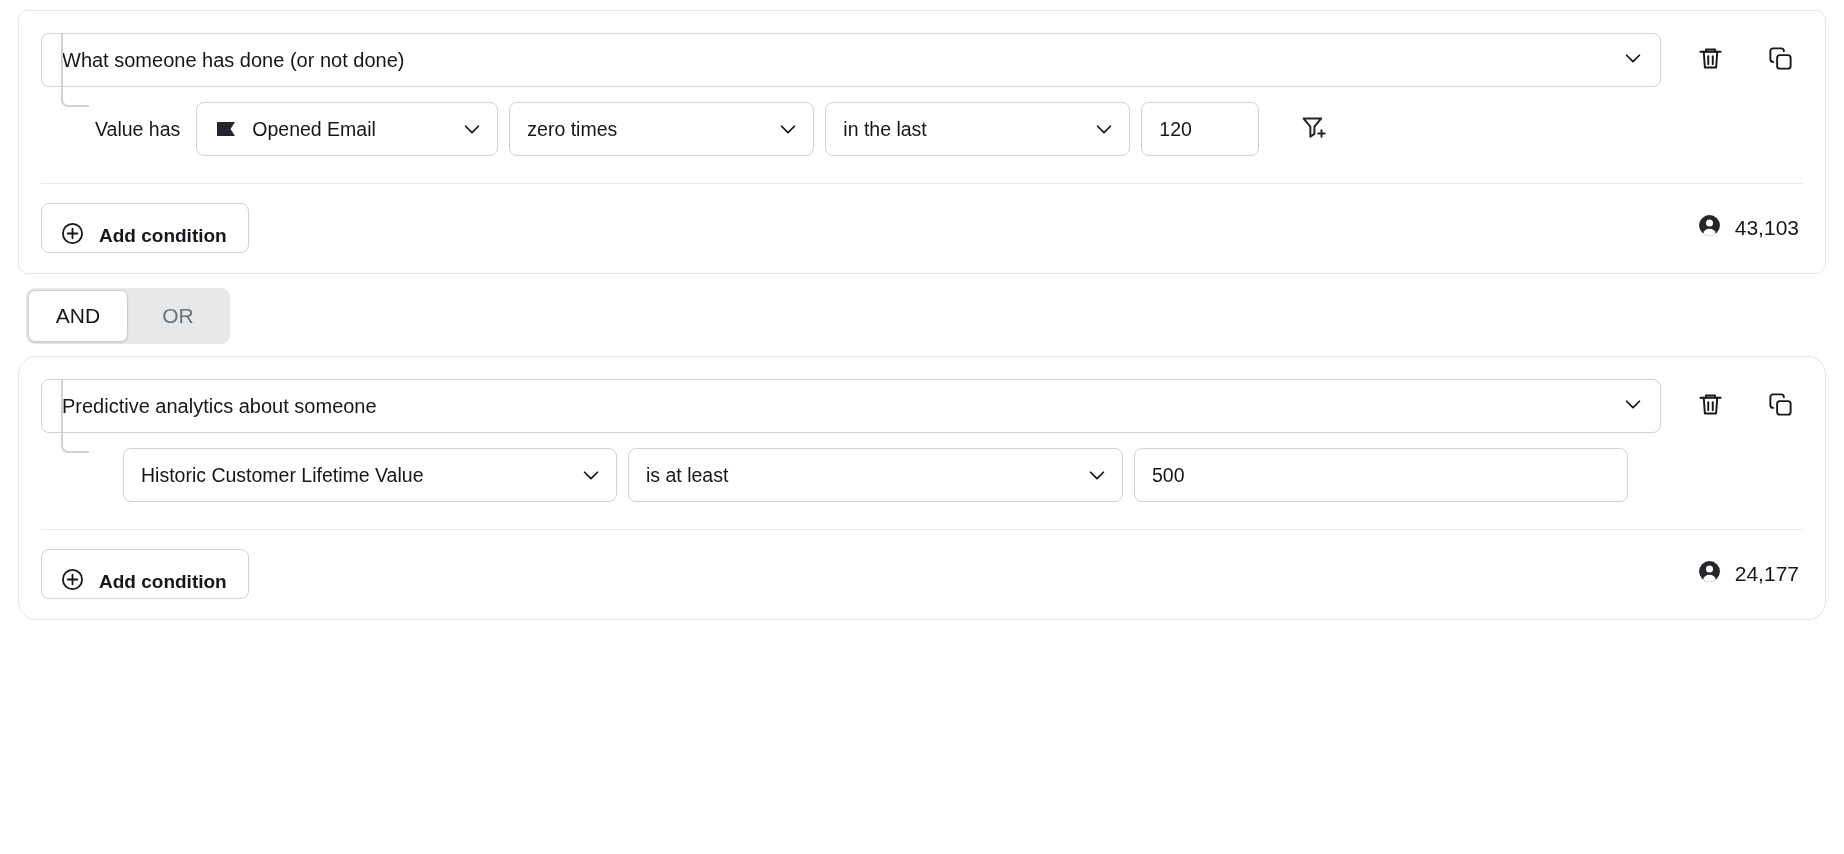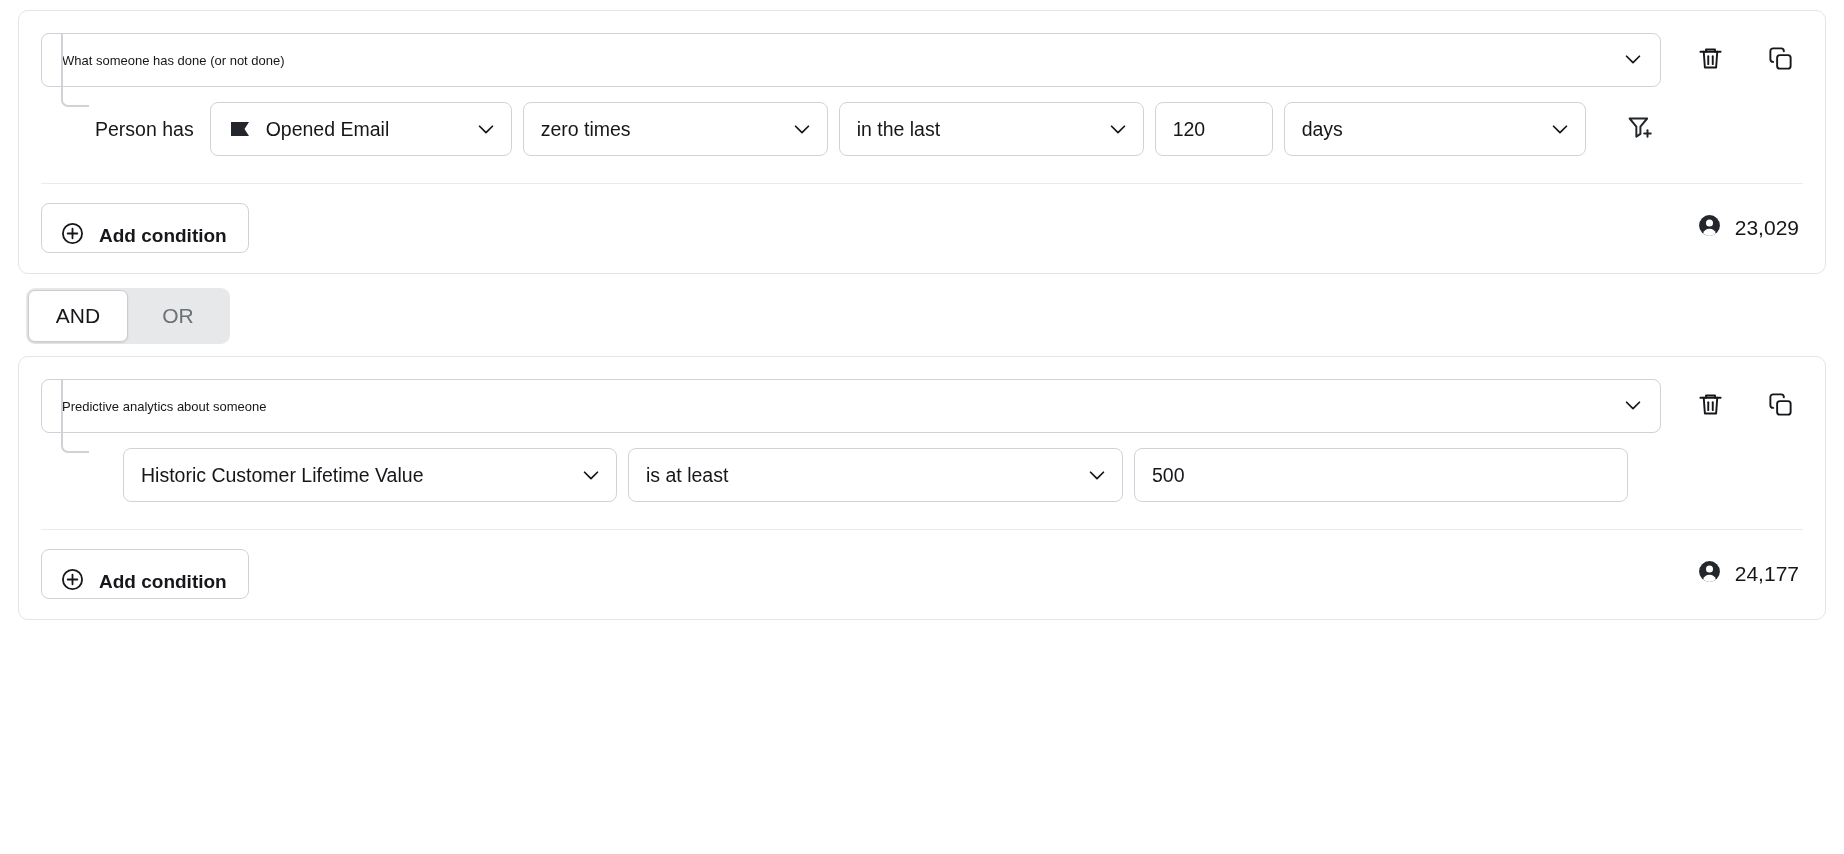--- a/index.html
+++ b/index.html
@@ -36,21 +36,21 @@
   }
   .select-wide {
     flex: 1 1 auto;
     height: 54px;
     border: 1px solid #cfd3d8;
     border-radius: 8px;
     background: #fff;
     display: flex;
     align-items: center;
     padding: 0 16px 0 20px;
-    font-size: 13px;
+    font-size: 20px;
     color: #15171a;
     position: relative;
   }
   .select-wide .lbl { flex: 1 1 auto; }
   .icon-btn {
     width: 46px; height: 46px;
     display: flex; align-items: center; justify-content: center;
     background: transparent; border: none; cursor: pointer;
   }
   .head-actions { display: flex; align-items: center; gap: 24px; margin-left: 26px; }
@@ -160,21 +160,21 @@
     border-radius: 7px;
     cursor: pointer;
     padding: 0 26px;
   }
   .seg-item.active {
     background: #ffffff;
     color: #15171a;
     border: 1px solid #c9cdd2;
     box-shadow: 0 1px 2px rgba(0,0,0,.10);
   }
-  .card.second { margin-top: 4px; }
+  .card.second { margin-top: 4px; border-radius: 18px; }
 </style>
 </head>
 <body>
 
 <div class="page">
 
   <div class="card">
     <div class="card-body">
 
       <div class="card-head">
@@ -205,21 +205,21 @@
                 <path d="M15 5.5A2.5 2.5 0 0 0 12.6 3H5.4A2.4 2.4 0 0 0 3 5.4v7.2A2.5 2.5 0 0 0 5.5 15"></path>
               </svg>
             </span>
           </button>
         </div>
       </div>
 
       <div class="elbow"></div>
 
       <div class="cond-row">
-        <span class="prefix">Person has</span>
+        <span class="prefix">Value has</span>
 
         <div class="ctl w-event">
           <span class="evt-icon">
             <svg width="24" height="24" viewBox="0 0 24 24">
                 <path d="M3 5 H21 L16.5 12 L21 19 H3 Z" fill="#23262a"></path>
               </svg>
           </span>
           <span class="lbl">Opened Email</span>
           <span class="caret">
             <svg width="22" height="22" viewBox="0 0 24 24" fill="none" stroke="#15171a" stroke-width="1.9" stroke-linecap="round" stroke-linejoin="round">
@@ -243,28 +243,20 @@
             <svg width="22" height="22" viewBox="0 0 24 24" fill="none" stroke="#15171a" stroke-width="1.9" stroke-linecap="round" stroke-linejoin="round">
                 <polyline points="5 9 12 16 19 9"></polyline>
               </svg>
           </span>
         </div>
 
         <div class="ctl w-num">
           <span class="lbl">120</span>
         </div>
 
-        <div class="ctl w-unit">
-          <span class="lbl">days</span>
-          <span class="caret">
-            <svg width="22" height="22" viewBox="0 0 24 24" fill="none" stroke="#15171a" stroke-width="1.9" stroke-linecap="round" stroke-linejoin="round">
-                <polyline points="5 9 12 16 19 9"></polyline>
-              </svg>
-          </span>
-        </div>
 
         <div class="row-action">
           <button class="icon-btn">
             <span>
               <svg width="27" height="27" viewBox="0 0 24 24" fill="none" stroke="#23262a" stroke-width="1.75" stroke-linecap="round" stroke-linejoin="round">
                 <path d="M3.2 4h15.6l-6 7.3v6.4l-3.6 2.4v-8.8z"></path>
                 <line x1="16.2" y1="17.3" x2="22" y2="17.3"></line>
                 <line x1="19.1" y1="14.4" x2="19.1" y2="20.2"></line>
               </svg>
             </span>
@@ -284,21 +276,21 @@
           <span>Add condition</span>
         </button>
         <div class="count">
           <span>
             <svg width="25" height="25" viewBox="0 0 24 24" fill="#23262a">
                 <circle cx="12" cy="12" r="10"></circle>
                 <circle cx="12" cy="9.6" r="3.4" fill="#fff"></circle>
                 <path d="M5.9 19.6a6.4 6.4 0 0 1 12.2 0A10 10 0 0 1 12 22a10 10 0 0 1-6.1-2.4z" fill="#fff"></path>
               </svg>
           </span>
-          <span>23,029</span>
+          <span>43,103</span>
         </div>
       </div>
 
     </div>
   </div>
 
   <div class="joiner">
     <div class="seg">
       <div class="seg-item active">
         <span>AND</span>

